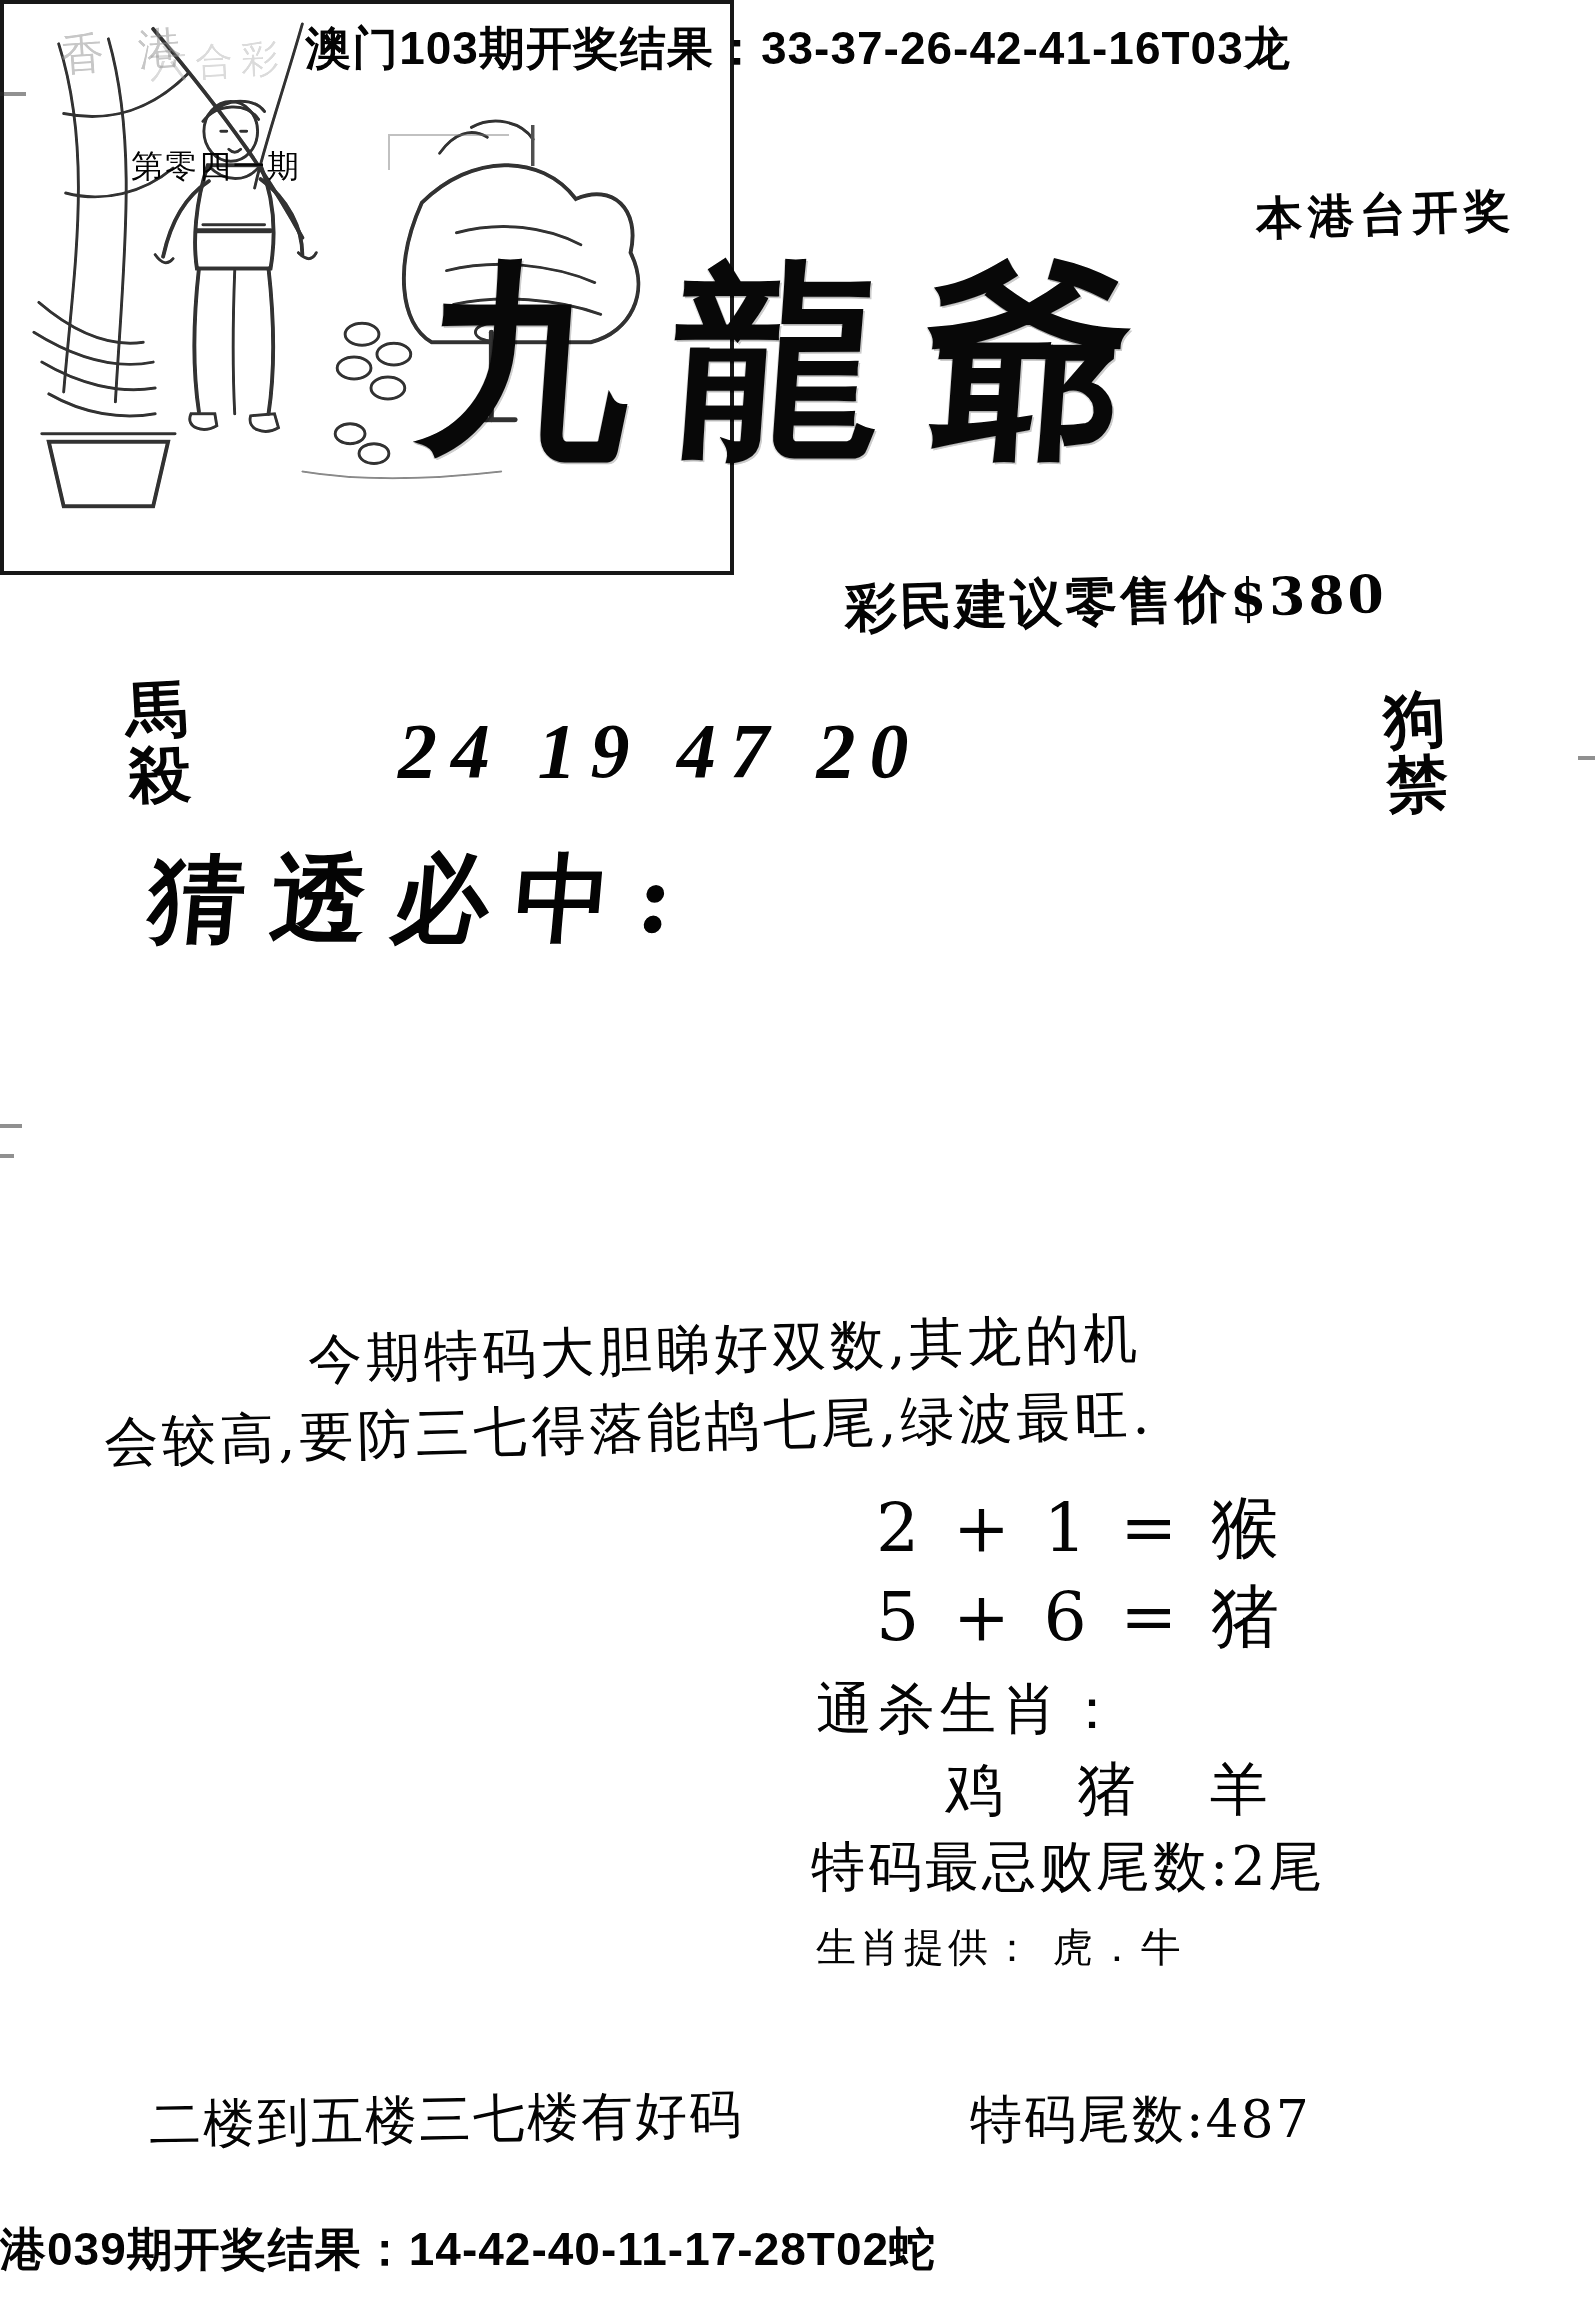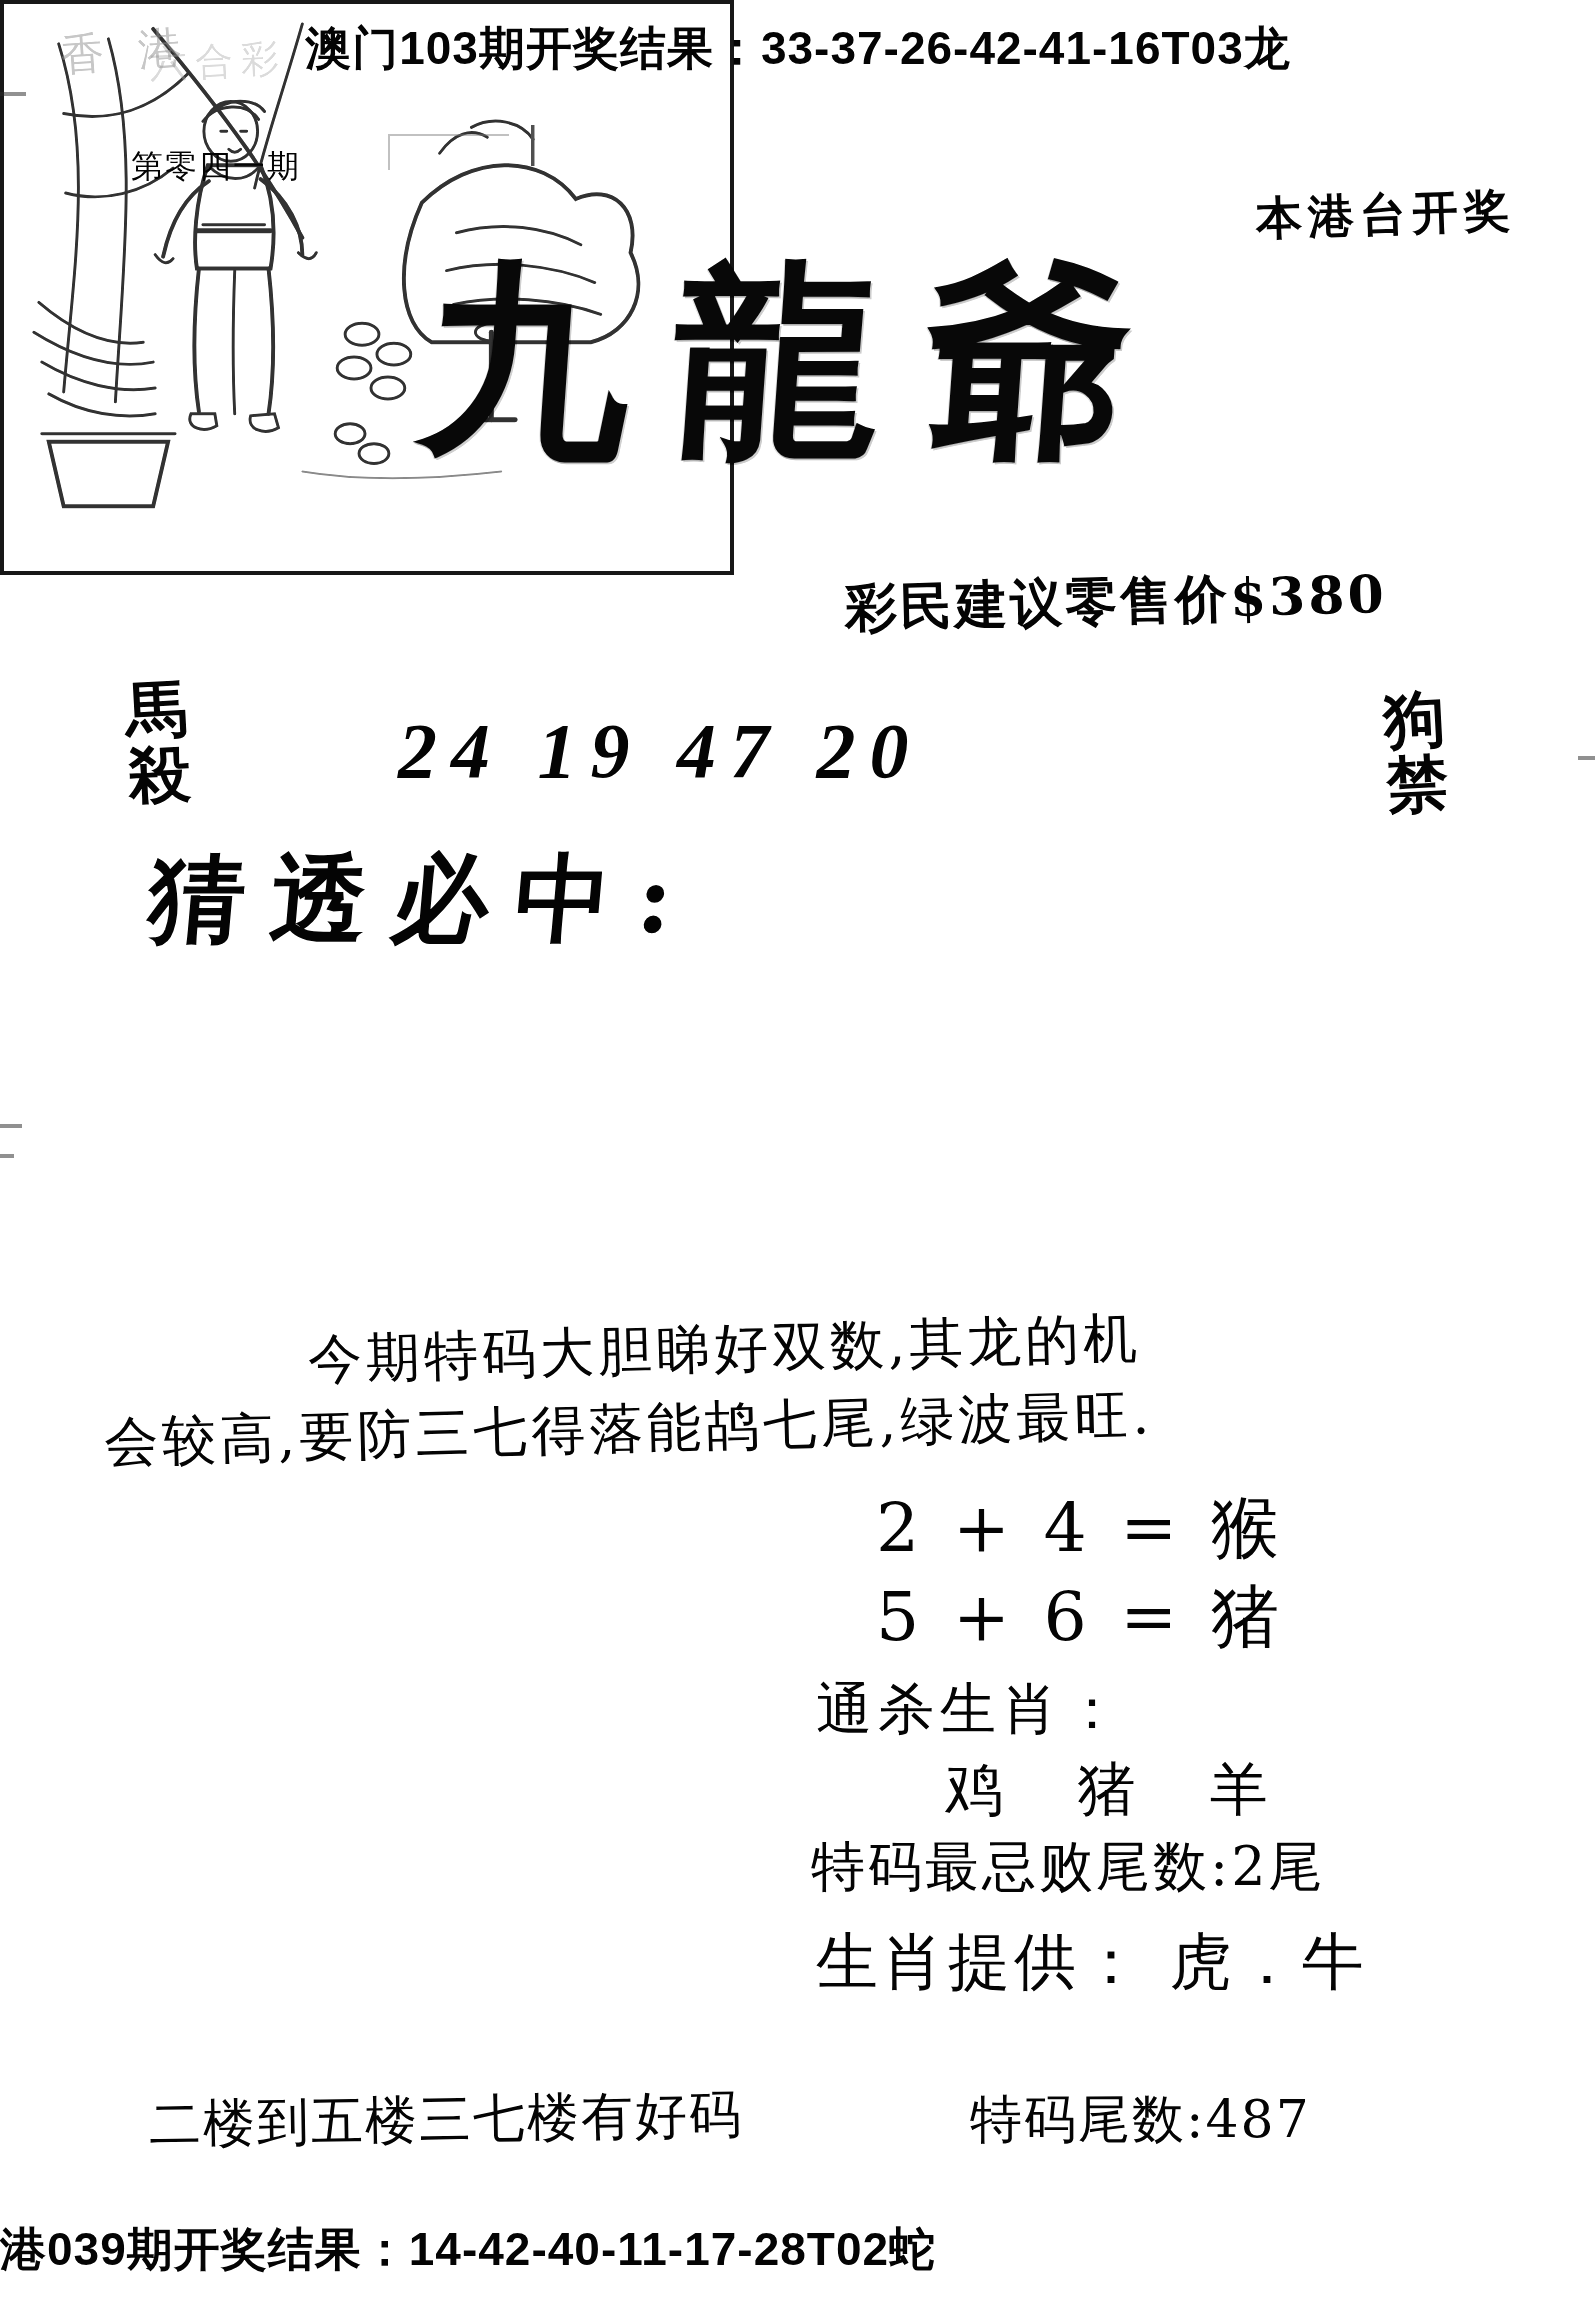--- a/index.html
+++ b/index.html
@@ -109,21 +109,21 @@
   
   .formula{
     left:876px;font-size:68px;font-family:"DejaVu Serif", serif;
     letter-spacing:6px;
   }
   .f1{top:1483px;}
   .f2{top:1572px;}
   .kill{left:816px;top:1672px;font-size:56px;letter-spacing:6px;font-family:"DejaVu Serif", serif;}
   .kill-animals{left:945px;top:1751px;font-size:58px;letter-spacing:28px;font-family:"DejaVu Serif", serif;}
   .tail{left:811px;top:1831px;font-size:54px;letter-spacing:3px;font-family:"DejaVu Serif", serif;}
-  .zodiac{left:816px;top:1920px;font-size:62px;letter-spacing:4px;font-family:"DejaVu Serif", serif;}
+  .zodiac{left:816px;top:1920px;font-size:40px;letter-spacing:4px;font-family:"DejaVu Serif", serif;}
 
   
   .bottom-left{
     left:149px;top:2085px;font-size:52px;letter-spacing:2px;
     font-family:"DejaVu Serif", serif;transform:rotate(-1deg);
   }
   .bottom-right{
     left:970px;top:2085px;font-size:52px;letter-spacing:2px;
     font-family:"DejaVu Serif", serif;
   }
@@ -239,21 +239,21 @@
         <ellipse cx="352" cy="366" rx="17" ry="11"></ellipse>
         <ellipse cx="386" cy="386" rx="17" ry="11"></ellipse>
         <ellipse cx="348" cy="432" rx="15" ry="10"></ellipse>
         <ellipse cx="372" cy="452" rx="15" ry="10"></ellipse>
 
         <path d="M300 470 C 360 480, 430 478, 500 470" stroke-width="2" opacity=".6"></path>
       </g>
     </svg>
   </div>
 
-  <div class="abs formula f1">2 + 4 = 猴</div>
+  <div class="abs formula f1">2 + 1 = 猴</div>
   <div class="abs formula f2">5 + 6 = 猪</div>
   <div class="abs kill-animals">鸡 猪 羊</div>
   <div class="abs kill">通杀生肖：</div>
   <div class="abs tail">特码最忌败尾数:2尾</div>
   <div class="abs zodiac">生肖提供： 虎．牛</div>
 
   <div class="abs bottom-left">二楼到五楼三七楼有好码</div>
   <div class="abs bottom-right">特码尾数:487</div>
   <div class="abs footer-result">港039期开奖结果：14-42-40-11-17-28T02蛇</div>
 

